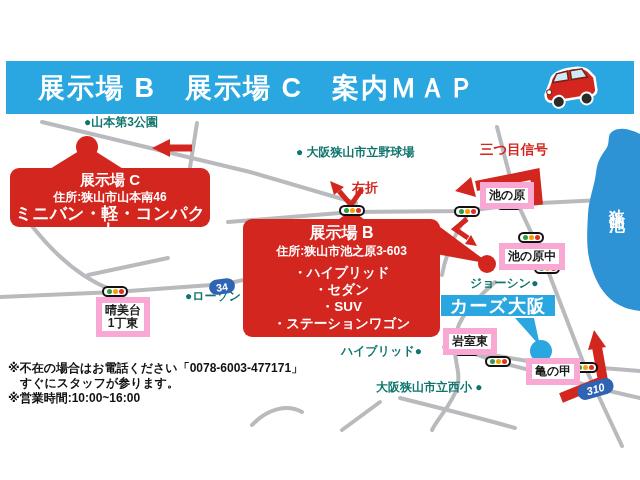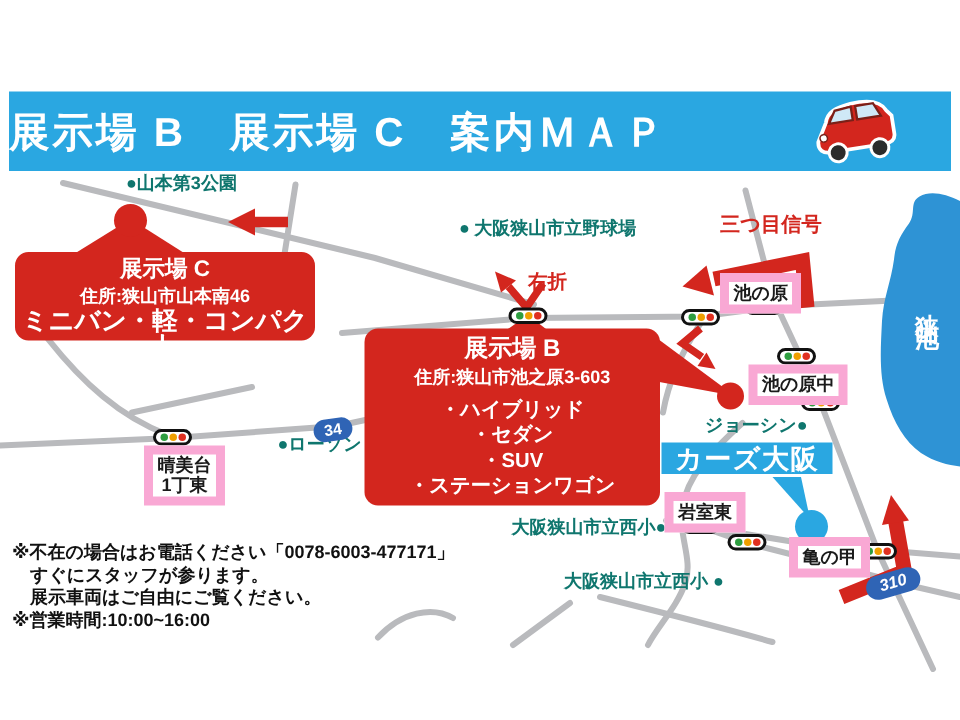--- a/index.html
+++ b/index.html
@@ -4,21 +4,21 @@
 <style>
   html,body{margin:0;padding:0;}
   body{width:640px;height:480px;background:#ffffff;overflow:hidden;
        font-family:"Liberation Sans","DejaVu Sans",sans-serif;}
   #stage{position:relative;width:640px;height:480px;background:#ffffff;}
   .abs{position:absolute;}
   
   .header{position:absolute;left:6px;right:6px;top:61px;height:53px;background:#2aa7e1;
           display:flex;align-items:center;}
   .header-title{color:#ffffff;font-weight:bold;font-size:27px;letter-spacing:2px;
-                white-space:nowrap;}
+                padding-left:32px;white-space:nowrap;}
   
   .mlabel{position:absolute;font-weight:bold;font-size:12px;color:#0f766e;white-space:nowrap;z-index:5;}
   .rlabel{position:absolute;font-weight:bold;font-size:13px;color:#d3261e;white-space:nowrap;z-index:6;}
   .boxlabel{position:absolute;background:#ffffff;border:6px solid #f9a8d4;color:#1a1a1a;
             font-weight:bold;font-size:12px;line-height:13px;padding:1px 3px;white-space:nowrap;
             z-index:6;text-align:center;}
   
   .callout{position:absolute;background:#d3261e;color:#ffffff;border-radius:9px;
            text-align:center;z-index:7;}
   .callout .t1{font-weight:bold;font-size:16px;line-height:20px;}
@@ -127,23 +127,23 @@
     <div class="t1">展示場 B</div>
     <div class="t2">住所:狭山市池之原3-603</div>
     <div style="height:4px;"></div>
     <div class="item">・ハイブリッド</div>
     <div class="item">・セダン</div>
     <div class="item">・SUV</div>
     <div class="item">・ステーションワゴン</div>
   </div>
 
   <div class="mlabel" style="left:84px;top:114px;">●山本第3公園</div>
-  <div class="mlabel" style="left:306px;top:144px;font-family:Liberation Serif, serif;">● 大阪狭山市立野球場</div>
+  <div class="mlabel" style="left:296px;top:144px;">● 大阪狭山市立野球場</div>
   <div class="mlabel" style="left:470px;top:275px;">ジョーシン●</div>
-  <div class="mlabel" style="left:341px;top:343px;">大阪狭山市立西小●</div>
+  <div class="mlabel" style="left:341px;top:343px;">ハイブリッド●</div>
   <div class="mlabel" style="left:376px;top:379px;">大阪狭山市立西小 ●</div>
   <div class="mlabel" style="left:185px;top:288px;">●ローソン</div>
 
   <div class="rlabel" style="left:352px;top:179px;">右折</div>
   <div class="rlabel" style="left:480px;top:141px;font-size:13.5px;">三つ目信号</div>
 
   <div class="boxlabel" style="left:480px;top:182px;">池の原</div>
   <div class="boxlabel" style="left:499px;top:243px;">池の原中</div>
   <div class="boxlabel" style="left:443px;top:328px;">岩室東</div>
   <div class="boxlabel" style="left:526px;top:358px;">亀の甲</div>
@@ -200,17 +200,16 @@
     </div>
   <div class="tl" style="left:572px;top:362px;">
       <i class="g"></i>
       <i class="y"></i>
       <i class="r"></i>
     </div>
 
   <div class="notes">
     <div>※不在の場合はお電話ください「0078-6003-477171」</div>
     <div class="ind">すぐにスタッフが参ります。</div>
-    <div class="ind">展示車両はご自由にご覧ください。</div>
     <div>※営業時間:10:00~16:00</div>
   </div>
 
 </div>
 
 </body></html>

